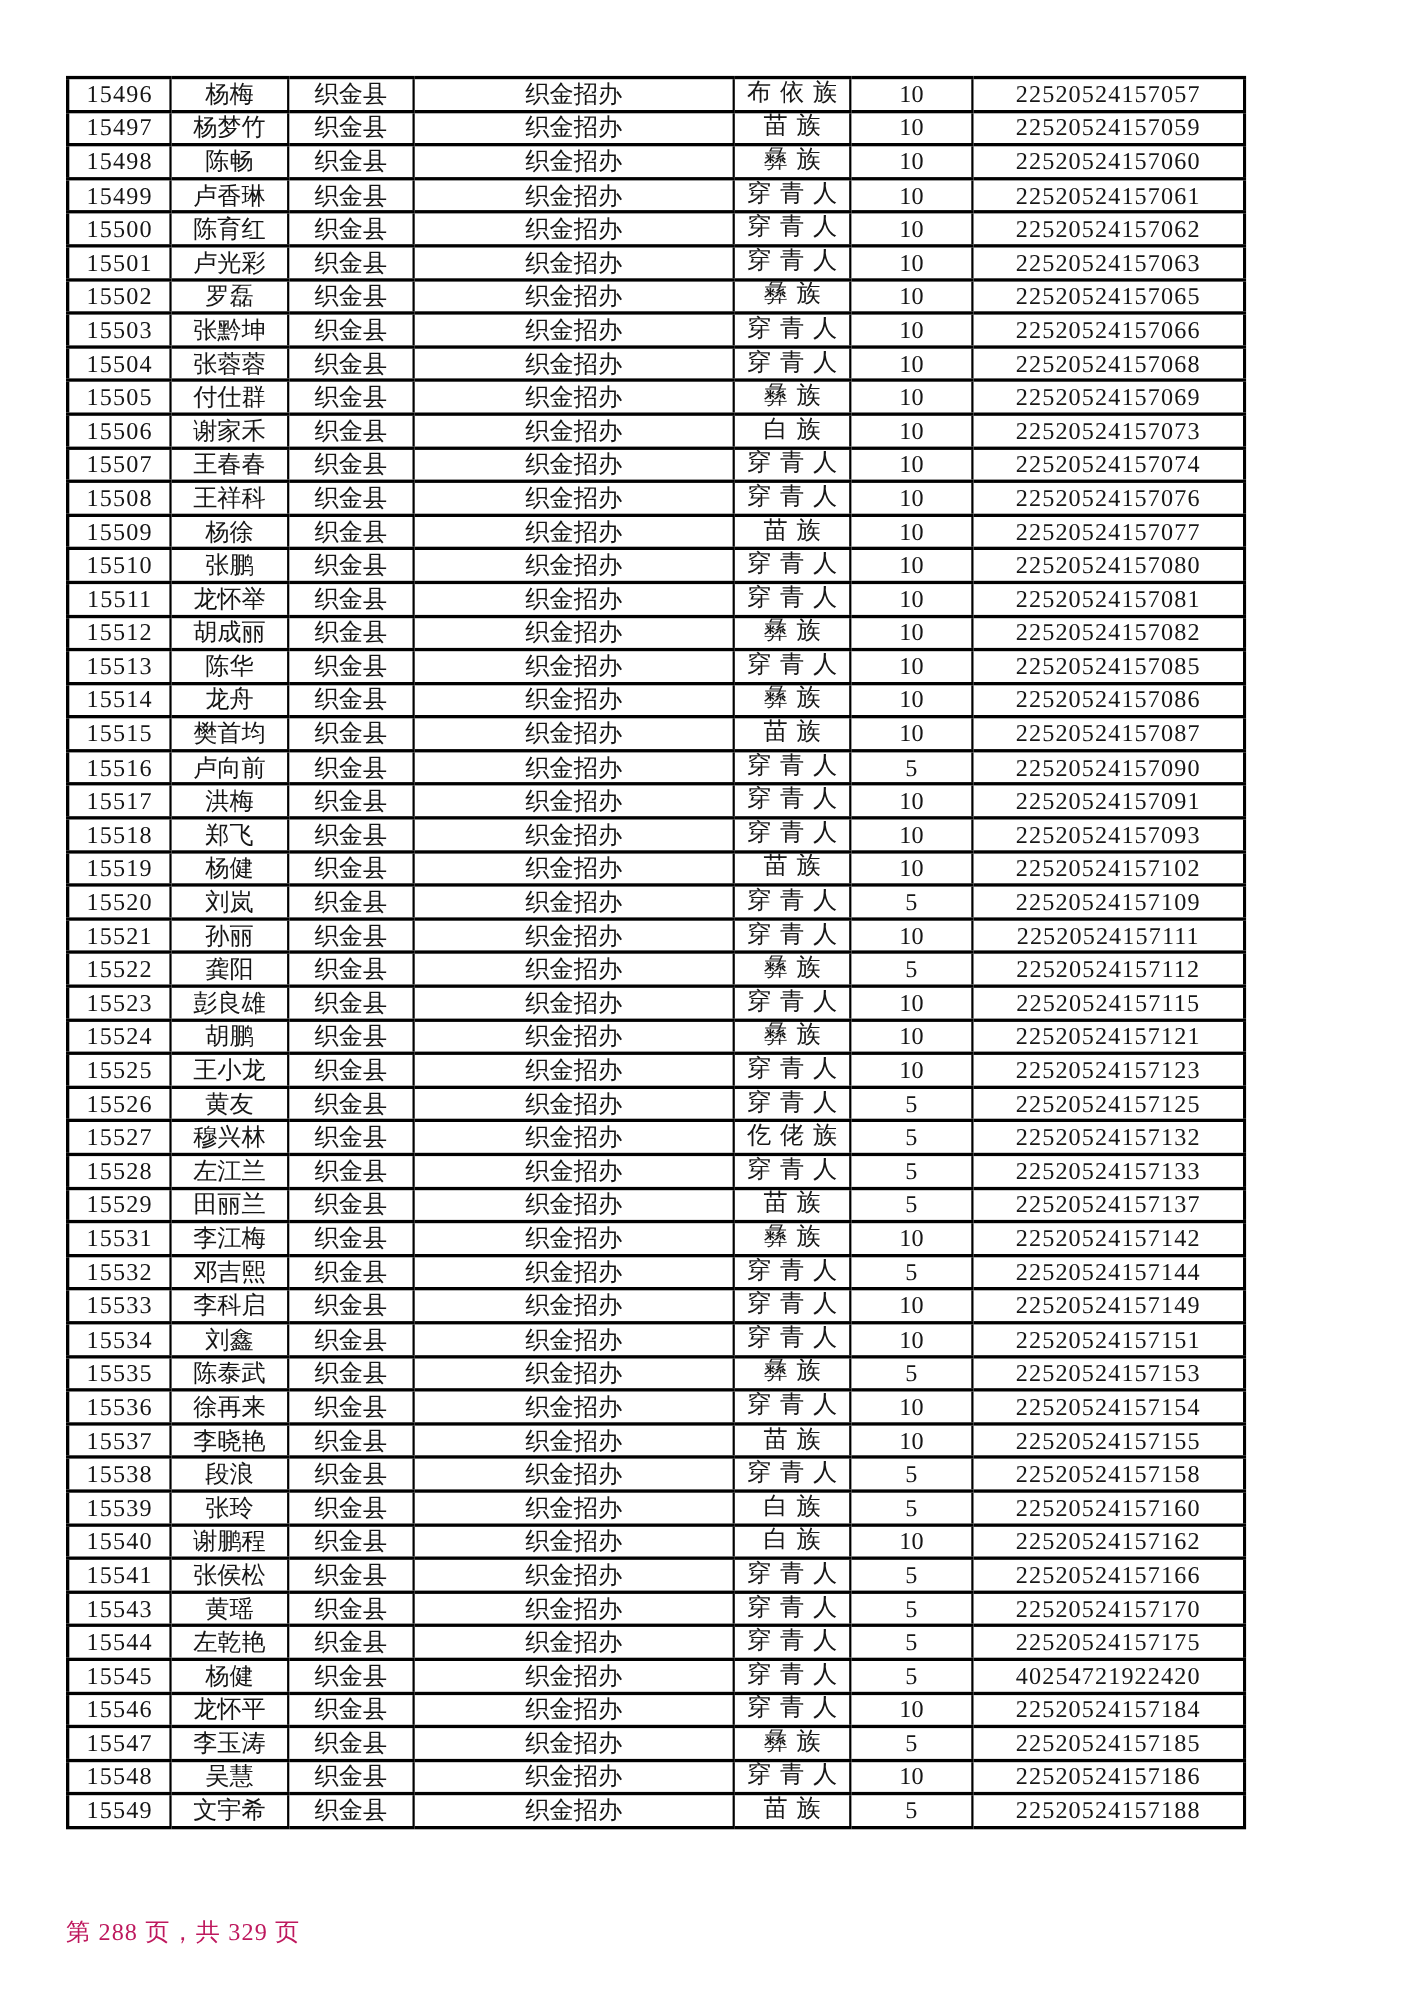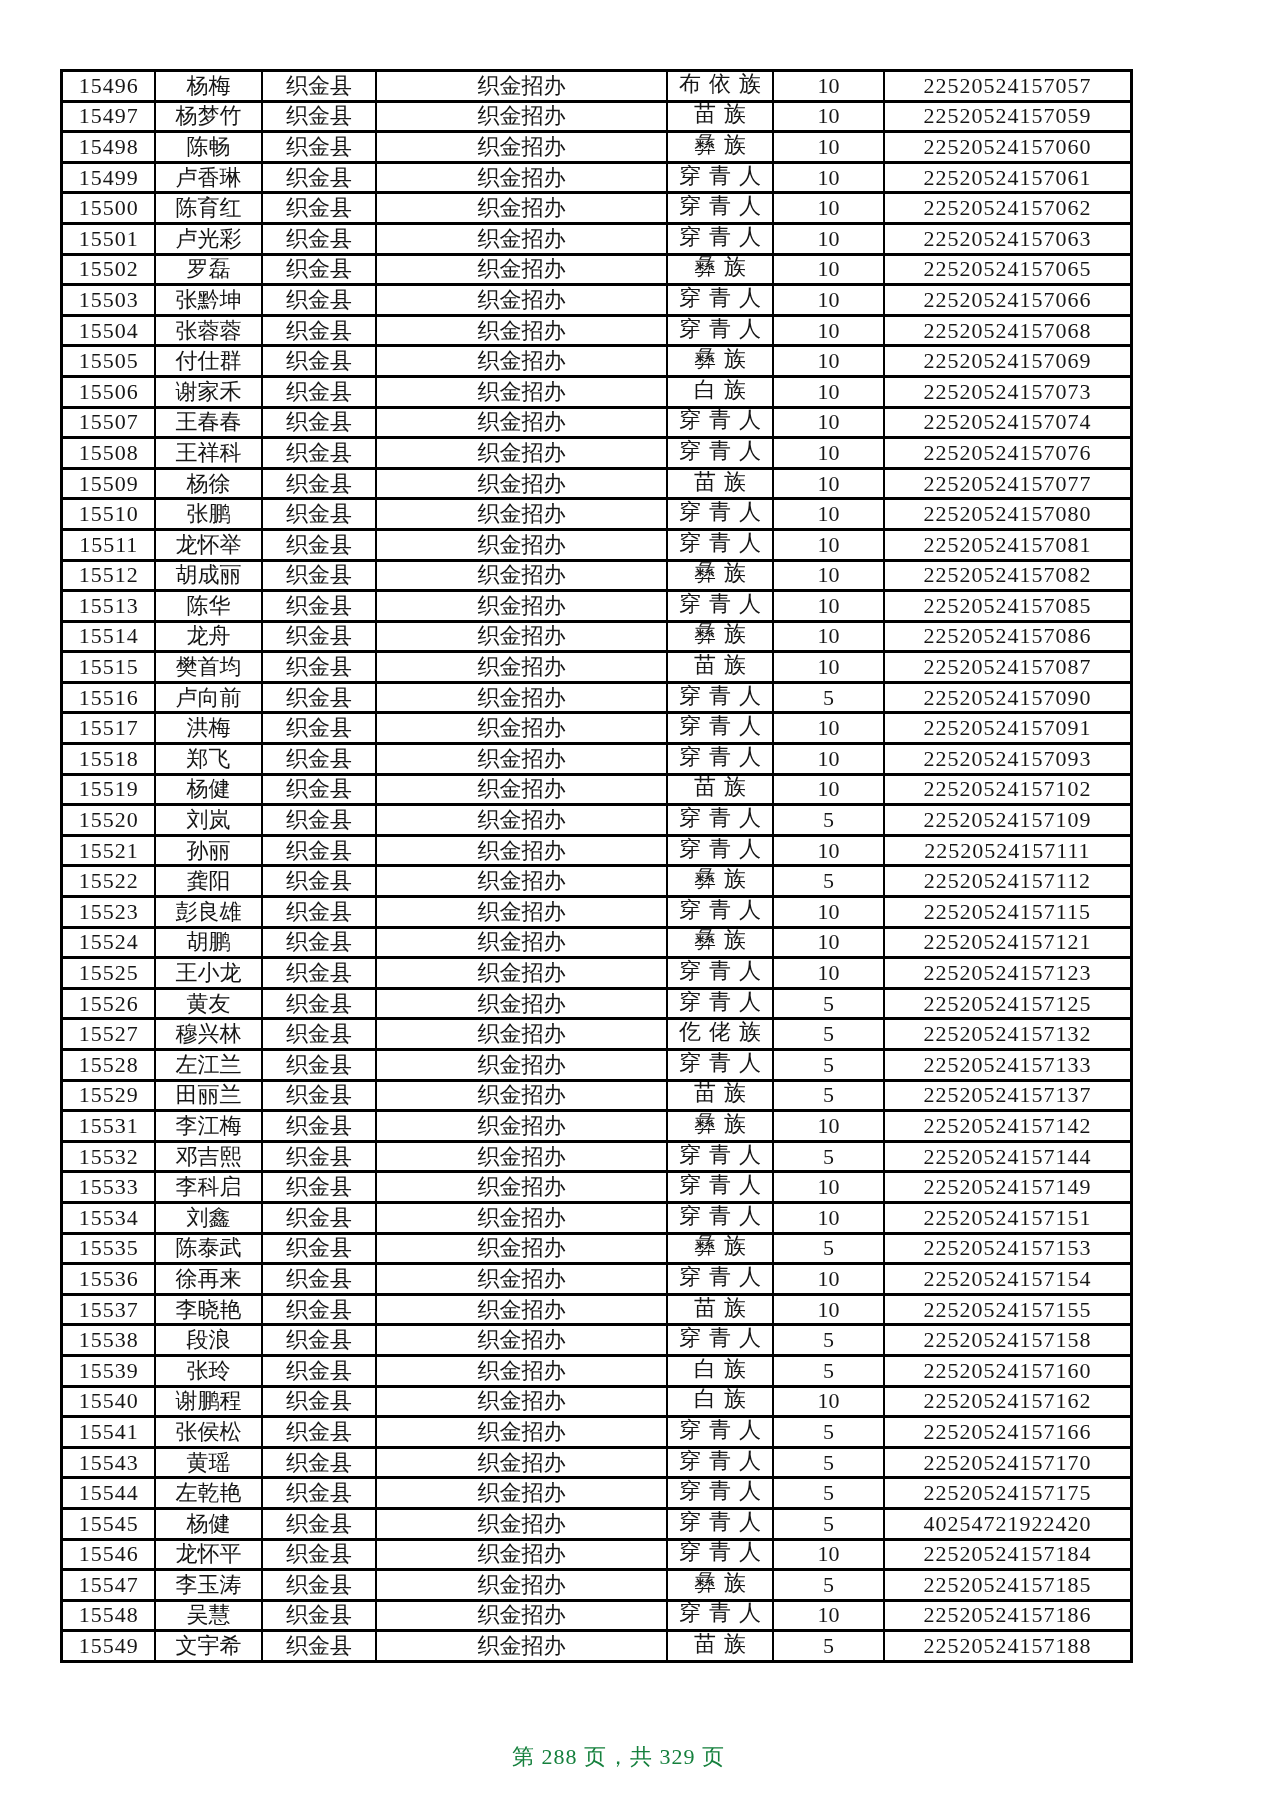--- a/index.html
+++ b/index.html
@@ -40,24 +40,23 @@
   }
   td.c-serial { font-size: 24px; letter-spacing: 1px; }
   td.c-id     { font-size: 24px; letter-spacing: 1px; }
   td.c-eth    { letter-spacing: 8px; text-indent: 8px; font-family: Liberation Mono, monospace; }
   td.c-score  { font-size: 24px; }
   .footer {
     position: absolute;
     left: 60px;
     top: 1742px;
     width: 1117px;
-    text-align: center;
     font-size: 22px;
     letter-spacing: 1px;
-    color: #15803d;
+    color: #be185d;
   }
   .watermark {
     position: absolute;
     left: 1138px;
     top: 1754px;
     font-size: 14px;
     letter-spacing: 1px;
     color: #b2b2b2;
     font-family: "Liberation Sans", sans-serif;
     margin-left: 14px;

